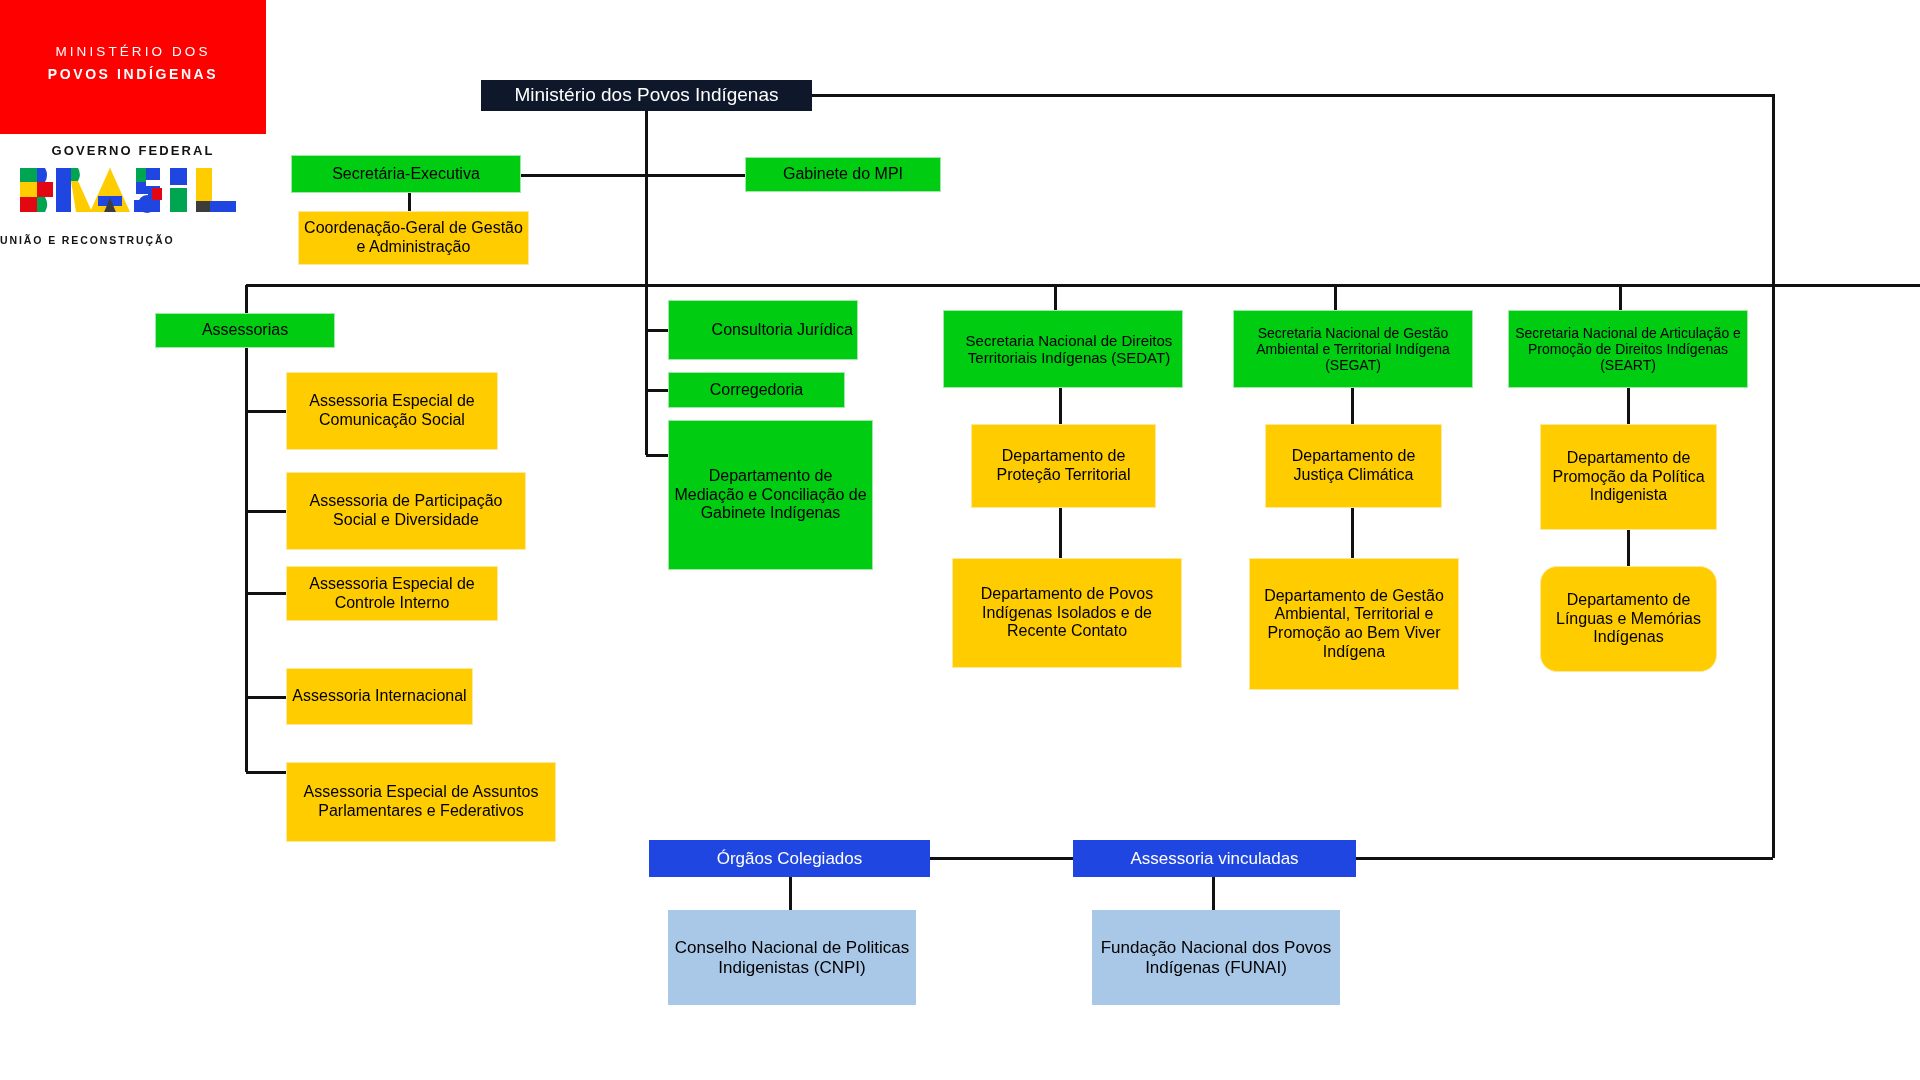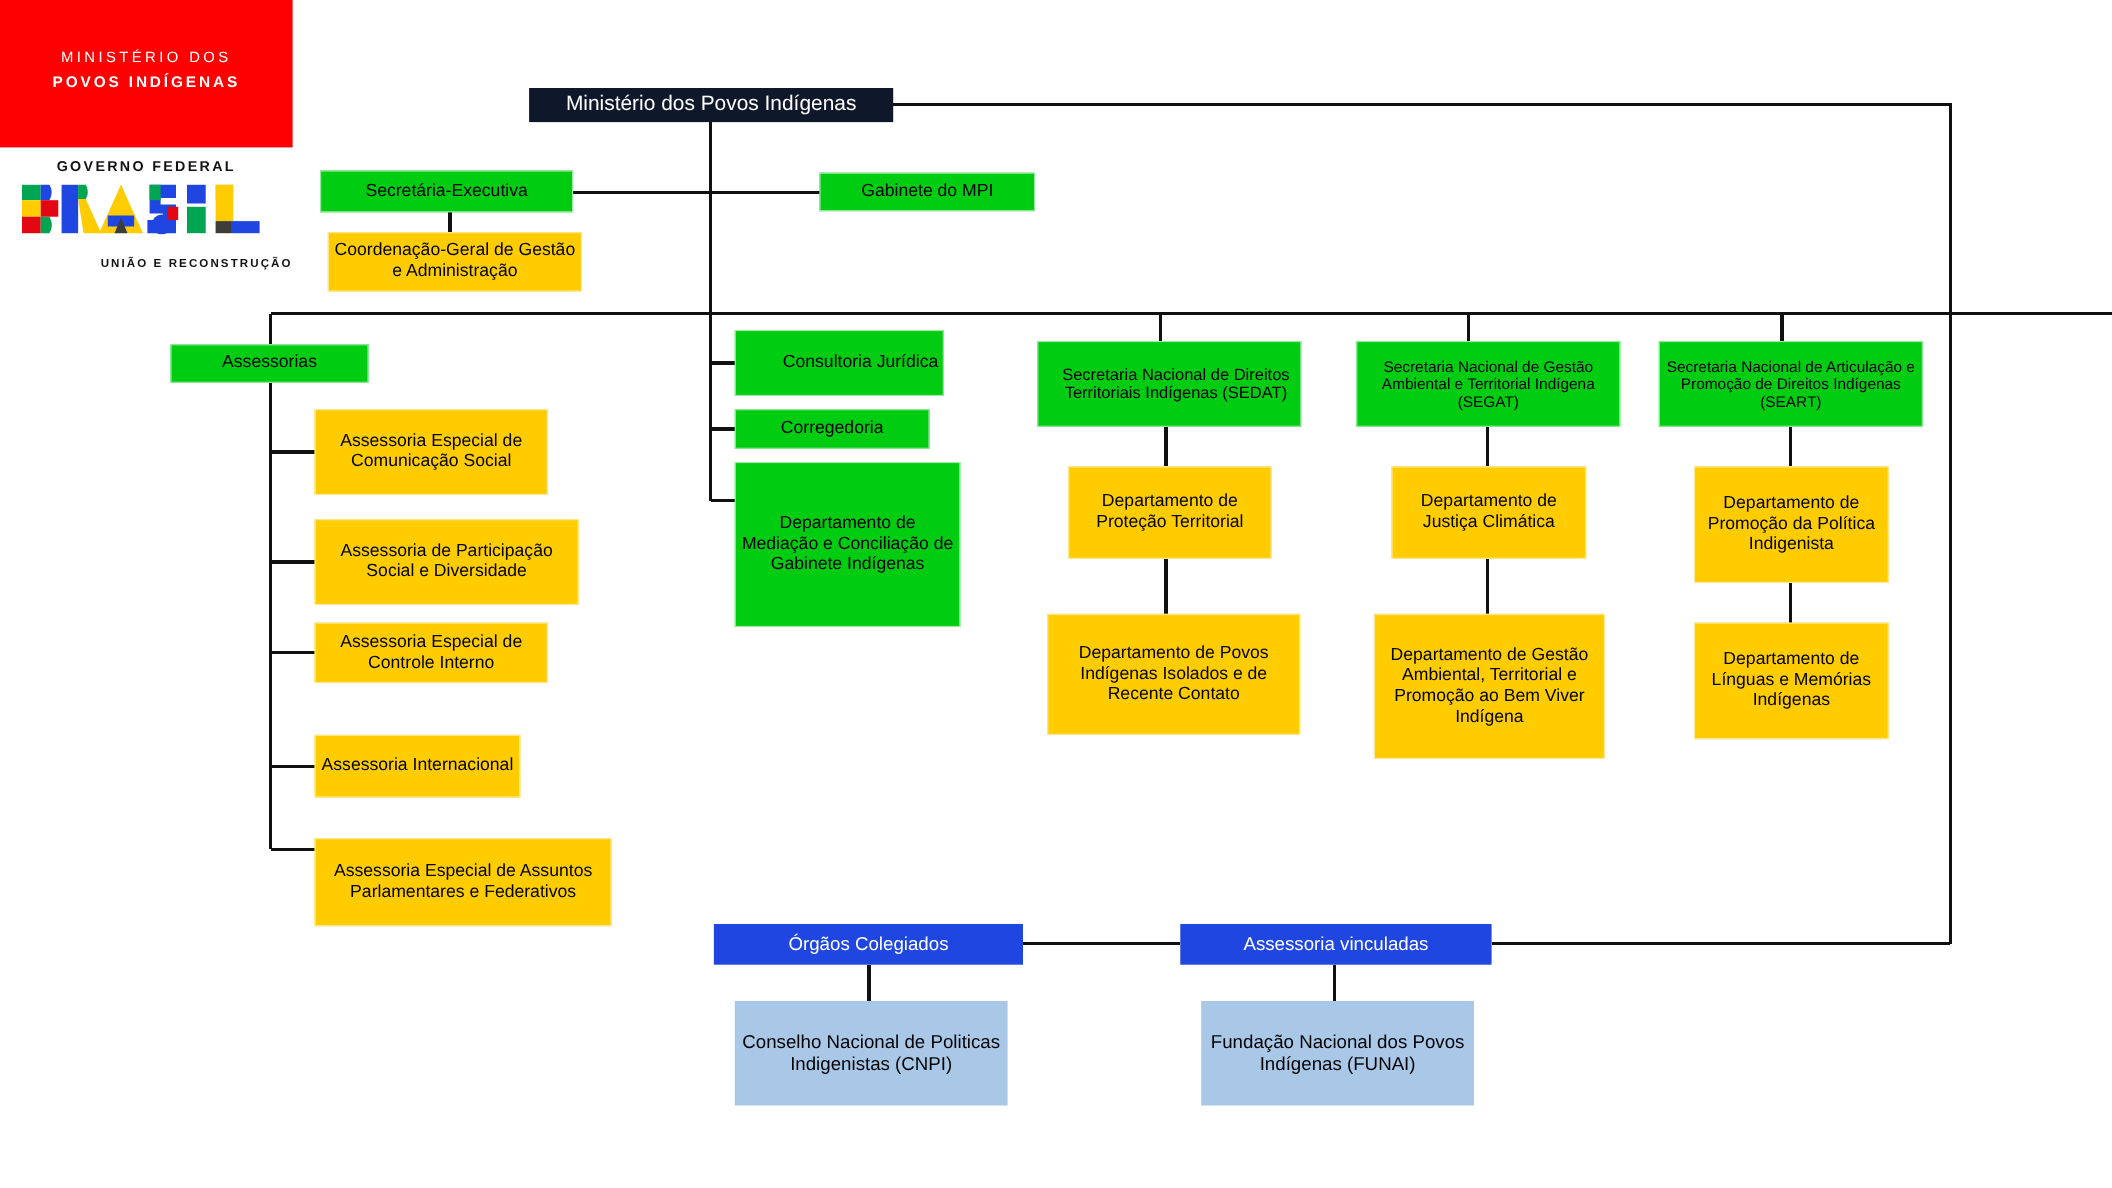--- a/index.html
+++ b/index.html
@@ -9,21 +9,21 @@
   
   #brand{position:absolute;left:0;top:0;width:266px;height:134px;background:#ff0000;}
   #brand .l1{position:absolute;left:0;right:0;top:44px;text-align:center;color:#fff;
              font-size:13.5px;font-weight:400;letter-spacing:3.1px;}
   #brand .l2{position:absolute;left:0;right:0;top:66px;text-align:center;color:#fff;
              font-size:14px;font-weight:700;letter-spacing:2.6px;}
 
   #govfed{position:absolute;left:0;top:134px;width:266px;height:126px;}
   #govfed .gf{position:absolute;left:0;right:0;top:9px;text-align:center;color:#121212;
               font-size:13px;font-weight:700;letter-spacing:2.1px;}
-  #govfed .ur{position:absolute;left:0;right:0;bottom:14px;text-align:right;color:#121212;
+  #govfed .ur{position:absolute;left:0;right:0;bottom:14px;text-align:left;color:#121212;
               font-size:10.5px;font-weight:700;letter-spacing:1.9px;}
   #brasilmark{position:absolute;left:18px;top:32px;width:230px;height:62px;}
 
   
   #chart{position:absolute;left:0;top:0;width:1920px;height:1080px;}
   #lines{position:absolute;left:0;top:0;width:1920px;height:1080px;}
 
   .node{position:absolute;box-sizing:border-box;display:flex;align-items:center;
         justify-content:center;text-align:center;line-height:1.16;
         color:#000;padding:2px 4px;z-index:3;}
@@ -204,21 +204,21 @@
   </div>
 
   <div class="node green" style="left:1508px;top:310px;width:240px;height:78px;font-size:14px;">
     <span>Secretaria Nacional de Articulação e Promoção de Direitos Indígenas (SEART)</span>
   </div>
 
   <div class="node yellow" style="left:1540px;top:424px;width:177px;height:106px;font-size:16px;">
     <span>Departamento de Promoção da Política Indigenista</span>
   </div>
 
-  <div class="node yellow" style="left:1540px;top:566px;width:177px;height:106px;font-size:16px;">
+  <div class="node yellow" style="left:1540px;top:566px;width:177px;height:106px;font-size:16px;border-radius:17px;">
     <span>Departamento de Línguas e Memórias Indígenas</span>
   </div>
 
   <div class="node blueD" style="left:649px;top:840px;width:281px;height:37px;font-size:17px;">
     <span>Órgãos Colegiados</span>
   </div>
 
   <div class="node blueL" style="left:668px;top:910px;width:248px;height:95px;font-size:17px;">
     <span>Conselho Nacional de Politicas Indigenistas (CNPI)</span>
   </div>

